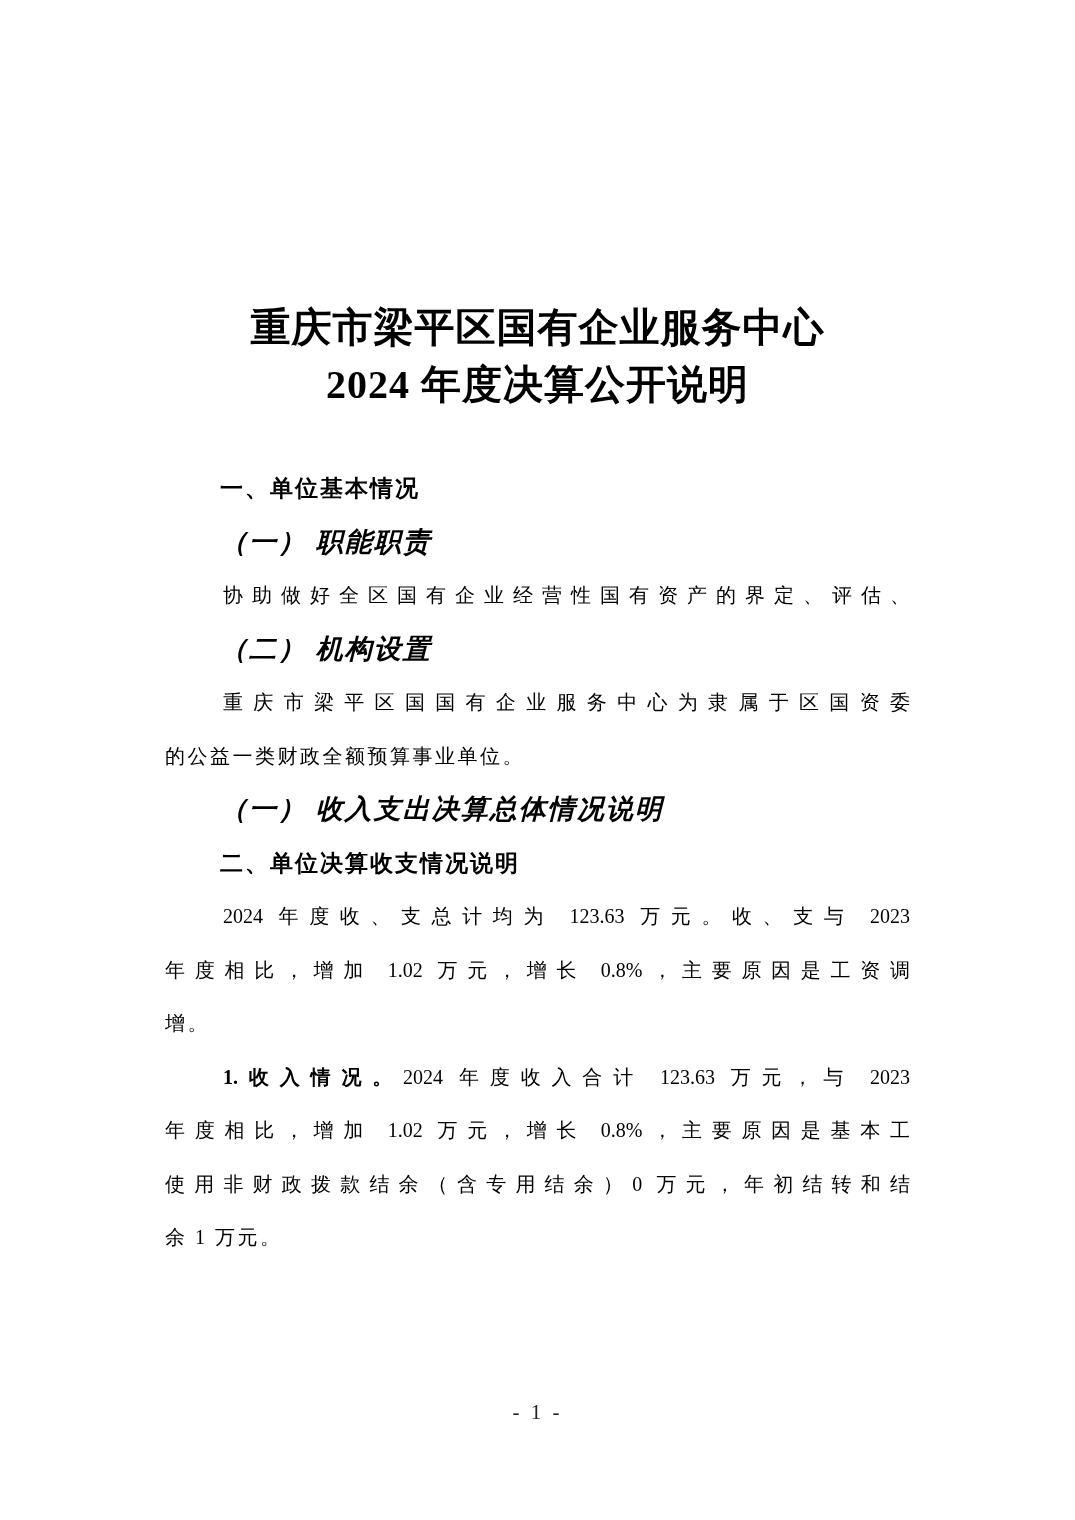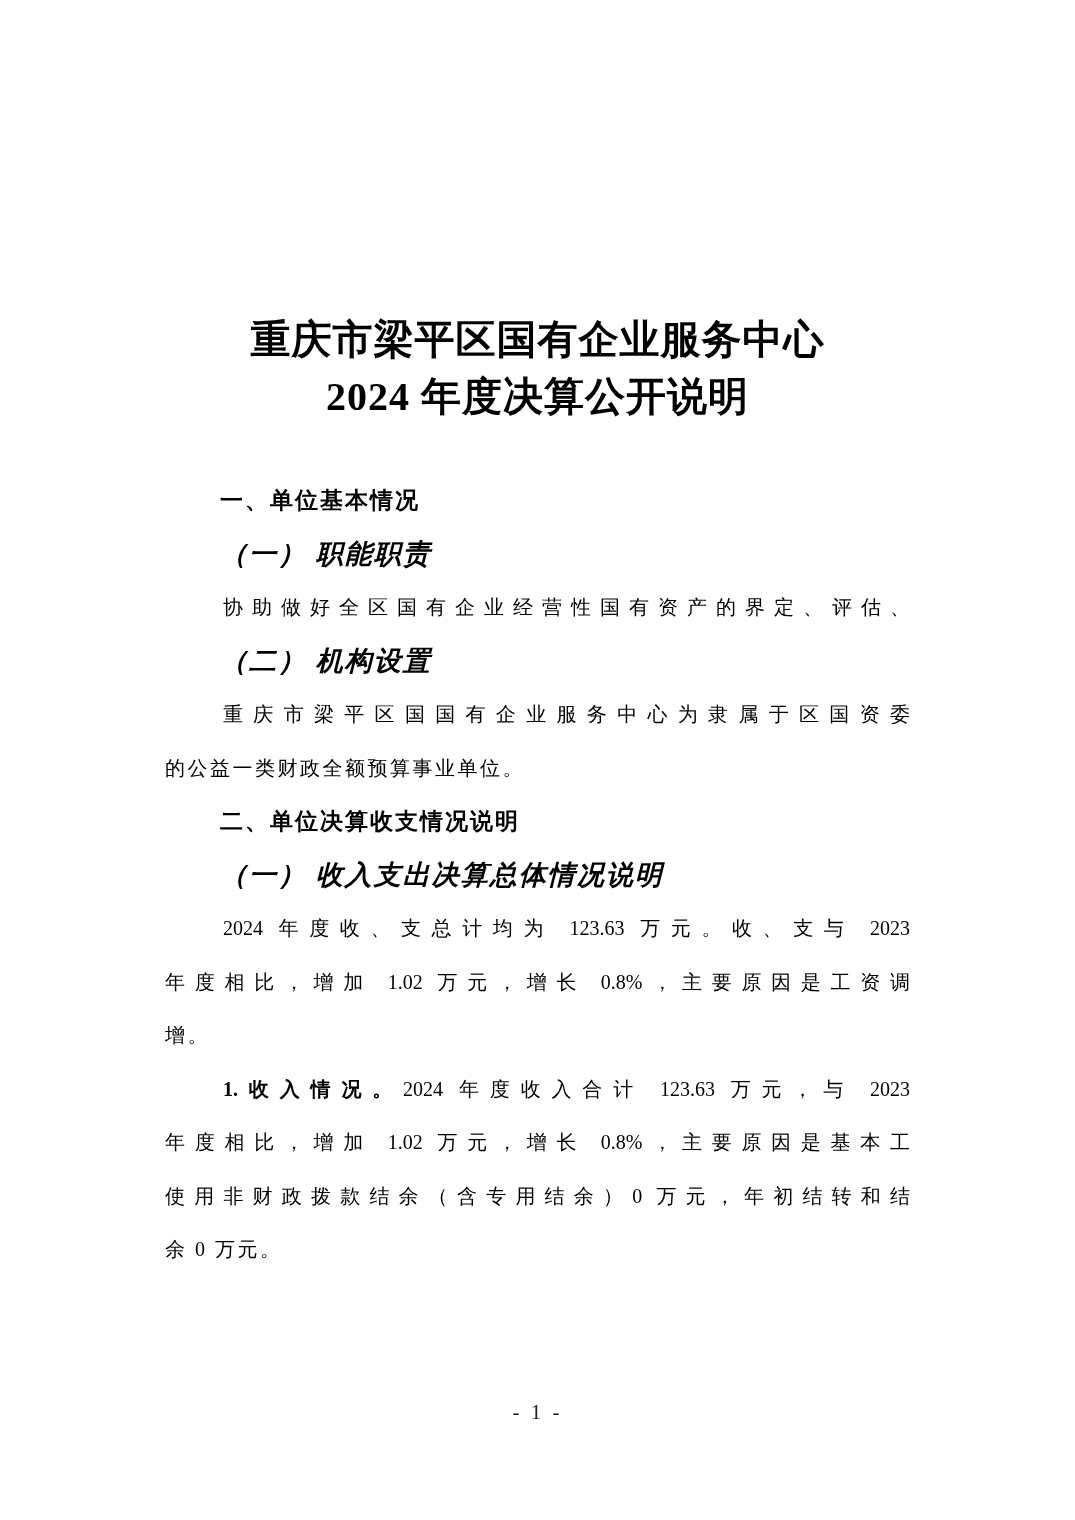--- a/index.html
+++ b/index.html
@@ -6,21 +6,21 @@
   .page {
     position: relative;
     width: 1075px;
     height: 1520px;
     background: #ffffff;
     box-sizing: border-box;
     padding: 295px 165px 0 165px;
     overflow: hidden;
     color: #000000;
   }
-  .title-block { margin: 16px; }
+  .title-block { margin: 4px; }
   .t {
     font-family: "Liberation Serif", "DejaVu Serif", serif;
     font-weight: bold;
     font-size: 40px;
     line-height: 57px;
     text-align: center;
     letter-spacing: 1px;
     white-space: nowrap;
   }
   .content { margin-top: 49px; }
@@ -71,26 +71,26 @@
     <div class="t">2024 年度决算公开说明</div>
   </div>
 
   <div class="content">
     <div class="ln h1">一、单位基本情况</div>
     <div class="ln h2">（一） 职能职责</div>
     <div class="ln p ind jl">协助做好全区国有企业经营性国有资产的界定、评估、</div>
     <div class="ln h2">（二） 机构设置</div>
     <div class="ln p ind jl">重庆市梁平区国国有企业服务中心为隶属于区国资委</div>
     <div class="ln p short">的公益一类财政全额预算事业单位。</div>
+    <div class="ln h2">（一） 收入支出决算总体情况说明</div>
     <div class="ln h1">二、单位决算收支情况说明</div>
-    <div class="ln h2">（一） 收入支出决算总体情况说明</div>
     <div class="ln p ind jl">2024 年度收、支总计均为 123.63 万元。收、支与 2023</div>
     <div class="ln p jl">年度相比，增加 1.02 万元，增长 0.8%，主要原因是工资调</div>
     <div class="ln p short">增。</div>
     <div class="ln p ind jl"><span class="lead">1.收入情况。</span><span>2024 年度收入合计 123.63 万元，与 2023</span></div>
     <div class="ln p jl">年度相比，增加 1.02 万元，增长 0.8%，主要原因是基本工</div>
     <div class="ln p jl">使用非财政拨款结余（含专用结余）0 万元，年初结转和结</div>
-    <div class="ln p short">余 0 万元。</div>
+    <div class="ln p short">余 1 万元。</div>
   </div>
 
   <div class="footer">- 1 -</div>
 
 </div>
 
 </body></html>

